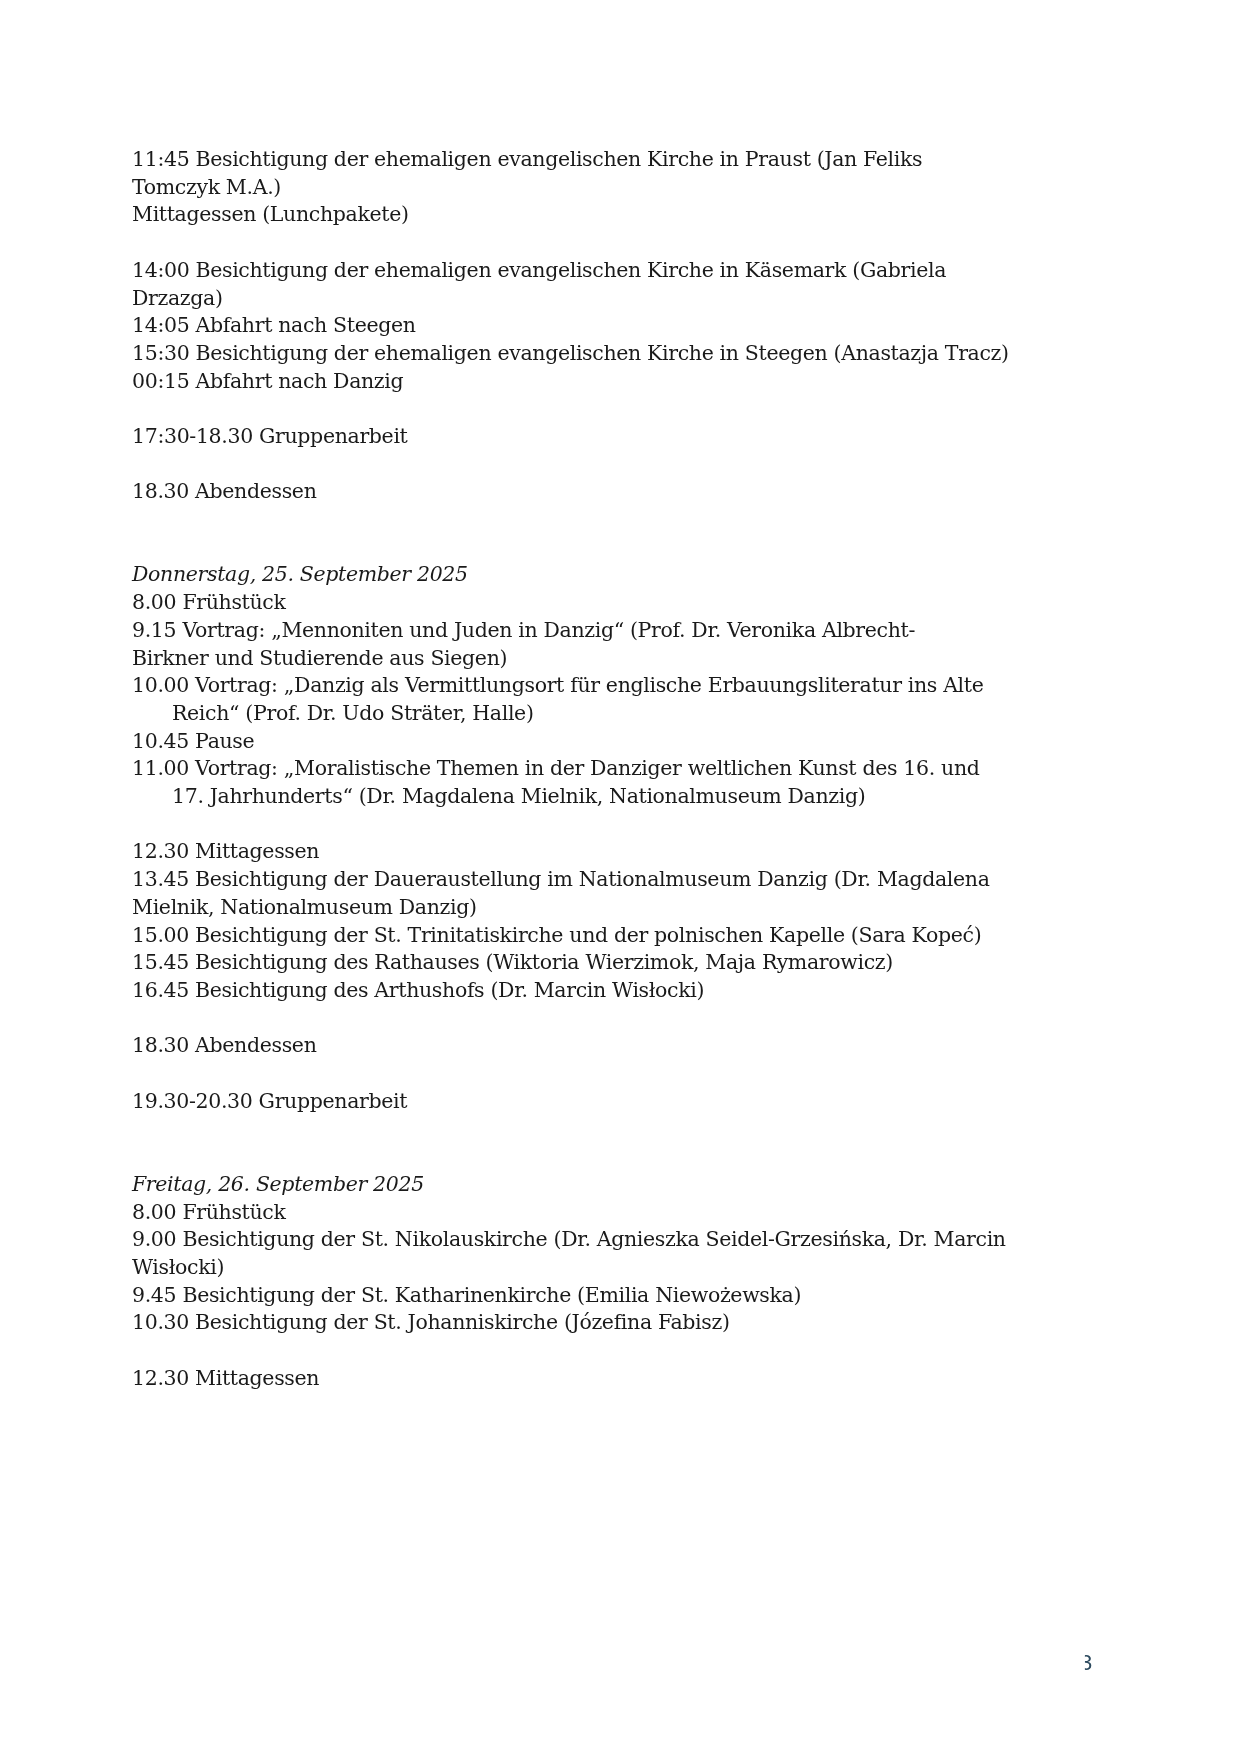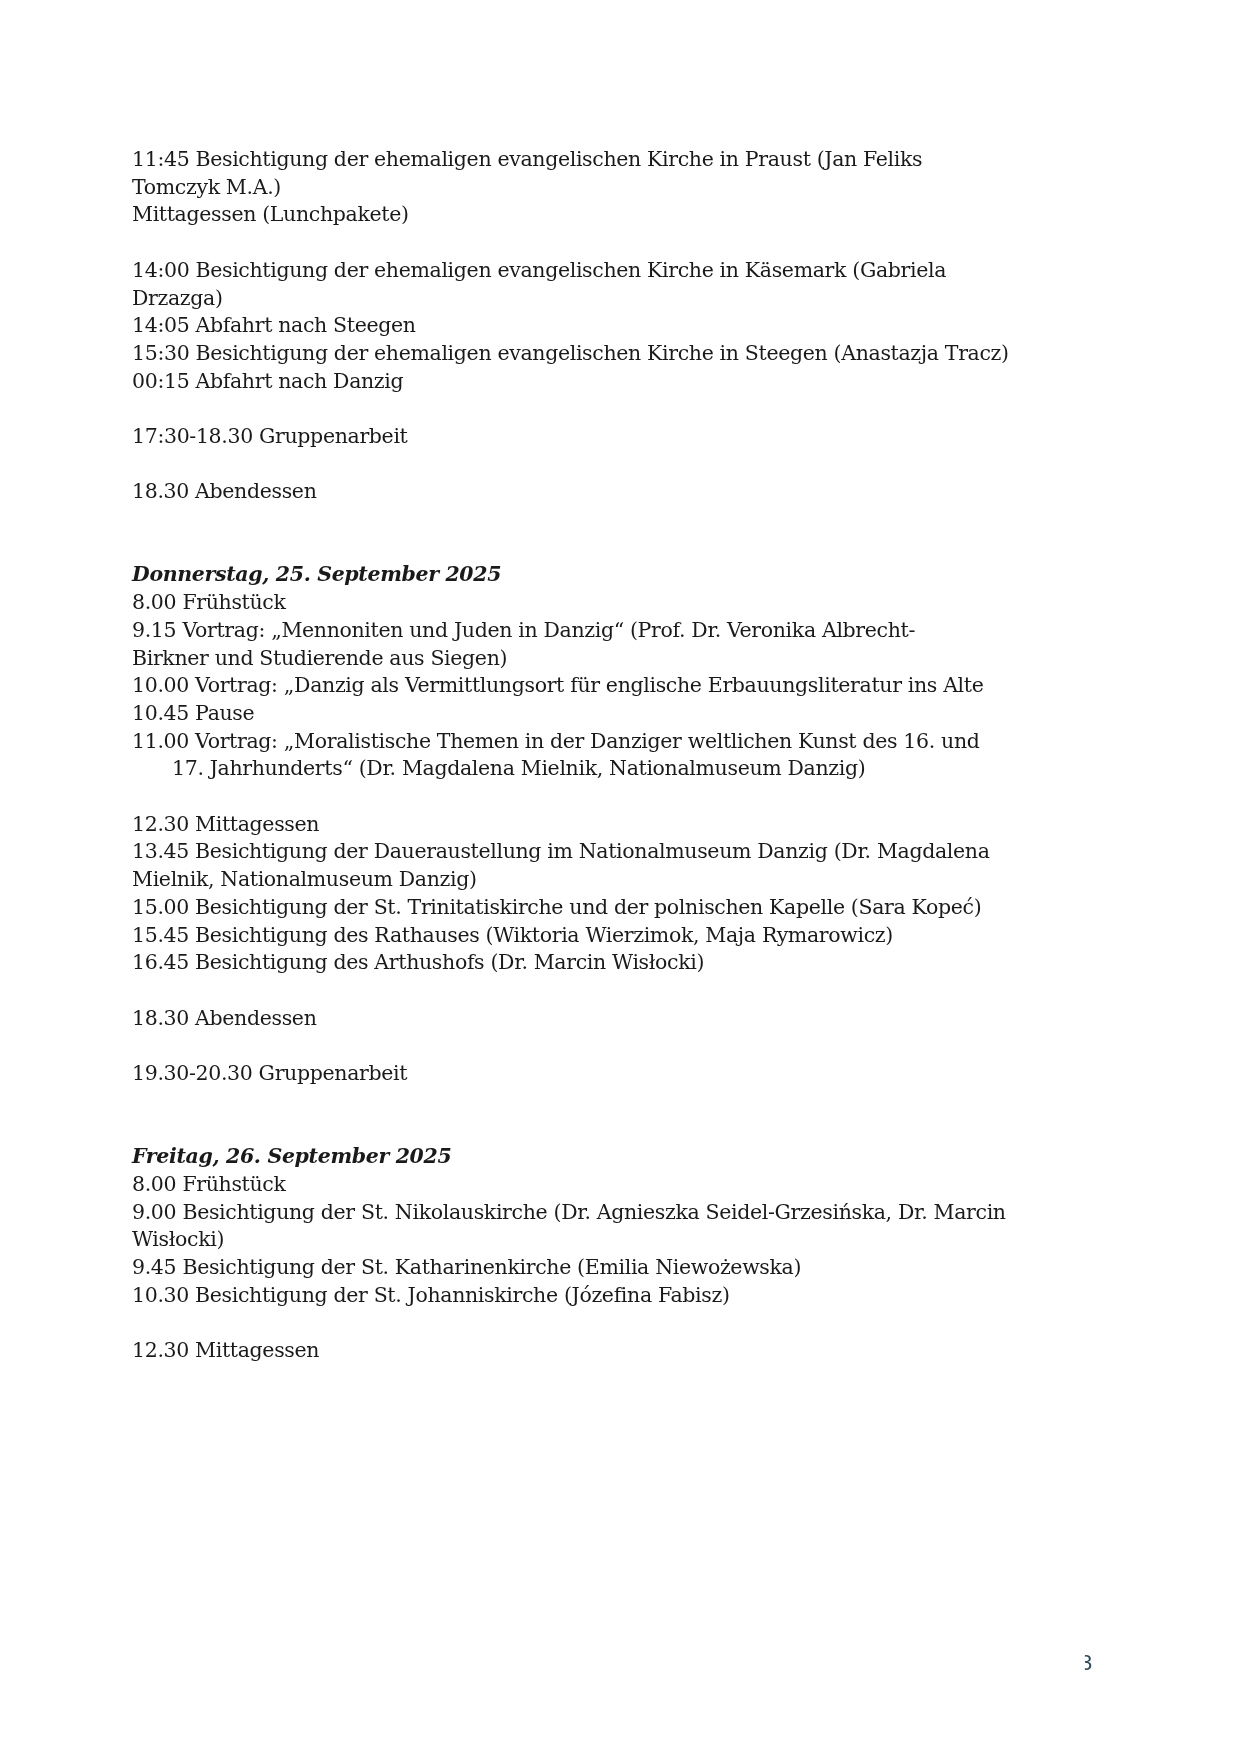--- a/index.html
+++ b/index.html
@@ -30,21 +30,21 @@
       white-space: nowrap;
       min-height: 27.7px;
     }
     .blank {
       display: block;
       height: 27.7px;
     }
     .day-heading {
       display: block;
       font-style: italic;
-      font-weight: bold;
+      font-weight: normal;
       line-height: 27.7px;
     }
     .page-number {
       position: absolute;
       left: 1080px;
       top: 1650px;
       font-size: 22px;
       font-family: "Liberation Sans", sans-serif;
       color: #2c4a5e;
       clip-path: inset(0 0 0 40%);
@@ -73,20 +73,21 @@
 
   <span class="blank"></span>
   <span class="blank"></span>
 
   <div>
     <span class="day-heading">Donnerstag, 25. September 2025</span>
     <span class="line">8.00 Frühstück</span>
     <span class="line">9.15 Vortrag: „Mennoniten und Juden in Danzig“ (Prof. Dr. Veronika Albrecht-</span>
     <span class="line">Birkner und Studierende aus Siegen)</span>
     <span class="line">10.00 Vortrag: „Danzig als Vermittlungsort für englische Erbauungsliteratur ins Alte</span>
+    <span class="line" style="padding-left:40px">Reich“ (Prof. Dr. Udo Sträter, Halle)</span>
     <span class="line">10.45 Pause</span>
     <span class="line">11.00 Vortrag: „Moralistische Themen in der Danziger weltlichen Kunst des 16. und</span>
     <span class="line" style="padding-left:40px">17. Jahrhunderts“ (Dr. Magdalena Mielnik, Nationalmuseum Danzig)</span>
     <span class="blank"></span>
     <span class="line">12.30 Mittagessen</span>
     <span class="line">13.45 Besichtigung der Daueraustellung im Nationalmuseum Danzig (Dr. Magdalena</span>
     <span class="line">Mielnik, Nationalmuseum Danzig)</span>
     <span class="line">15.00 Besichtigung der St. Trinitatiskirche und der polnischen Kapelle (Sara Kopeć)</span>
     <span class="line">15.45 Besichtigung des Rathauses (Wiktoria Wierzimok, Maja Rymarowicz)</span>
     <span class="line">16.45 Besichtigung des Arthushofs (Dr. Marcin Wisłocki)</span>

